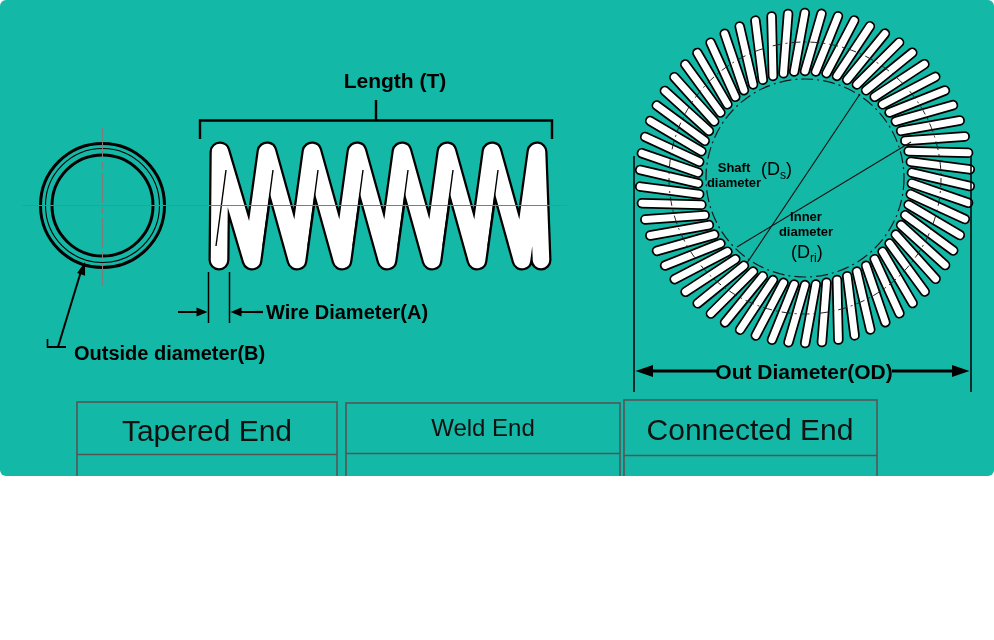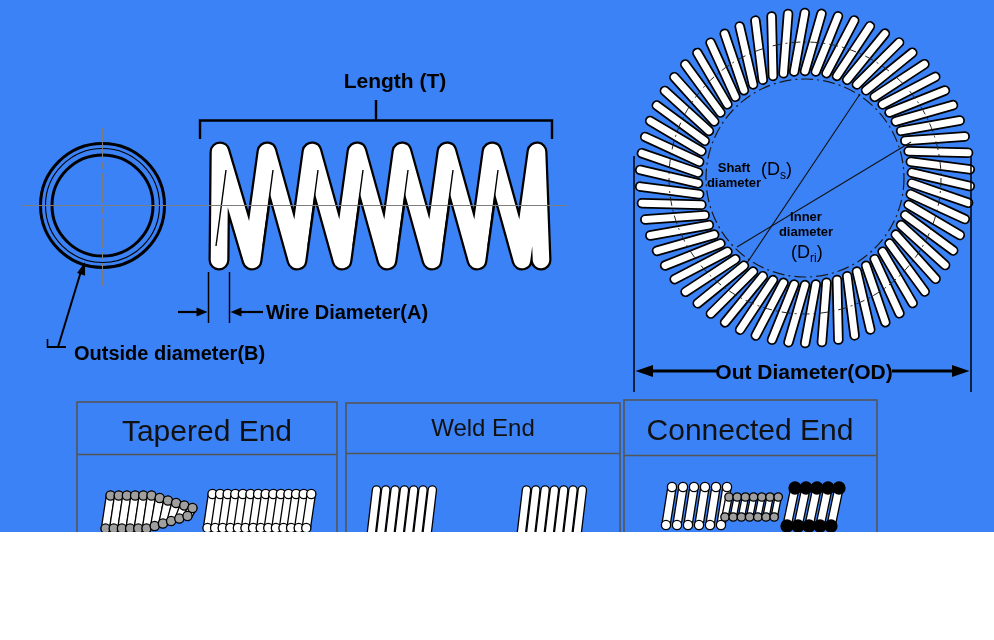--- a/index.html
+++ b/index.html
@@ -1,17 +1,17 @@
 <!DOCTYPE html>
 <html><head>
 <meta charset="utf-8">
 <style>
   html,body{margin:0;padding:0;background:#fff;}
-  .stage{position:relative;width:994px;height:532px;background:#3b82f6;overflow:hidden;
-         font-family:"Liberation Sans", sans-serif;}
+  .stage{position:relative;width:994px;height:476px;background:#14b8a6;overflow:hidden;
+         font-family:"Liberation Sans", sans-serif;border-radius:6px;}
   svg{display:block;}
   text{font-family:"Liberation Sans", sans-serif;}
   .dim-label{font-weight:bold;fill:#000;}
   .small-label{font-weight:bold;fill:#000;}
   .sym-label{fill:#000;font-weight:normal;}
   .panel-title{fill:#111;font-weight:normal;}
 </style>
 </head>
 <body>
 

